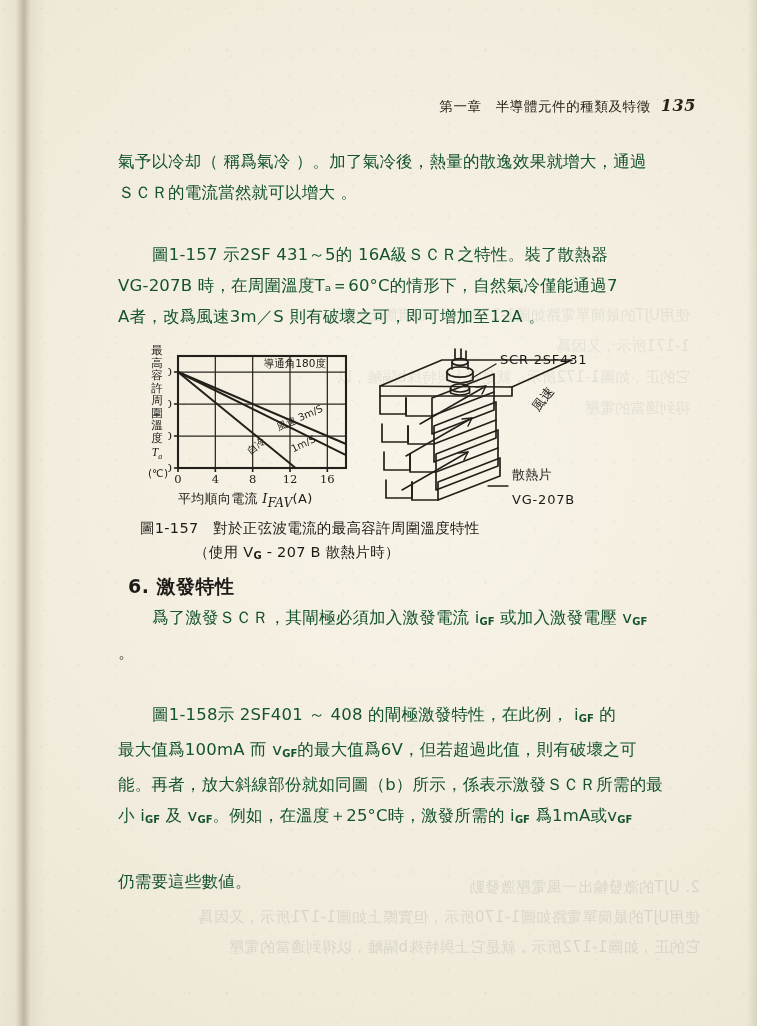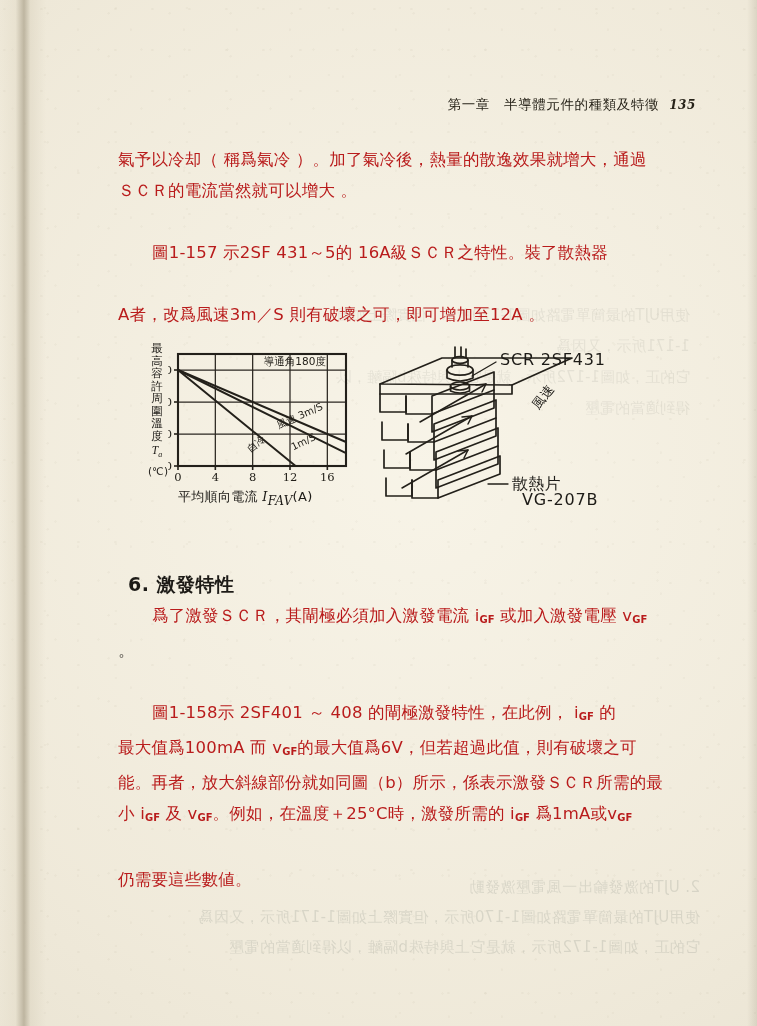--- a/index.html
+++ b/index.html
@@ -68,30 +68,30 @@
     font-size: 13.5px;
     letter-spacing: .6px;
     color: #272319;
     margin-bottom: 30px;
     white-space: pre;
   }
   .header-line .pageno {
     font-weight: bold;
     font-style: italic;
     font-family: "DejaVu Serif", "Liberation Serif", serif;
-    font-size: 12px;
+    font-size: 16px;
     margin-left: 10px;
   }
   p.body {
     margin: 0 0 0 0;
     font-size: 16.5px;
     line-height: 31px;
     letter-spacing: .2px;
     text-align: justify;
-    color: #b91c1c;
+    color: #14532d;
   }
   .para-gap { height: 31px; }
   .indent { display: inline-block; width: 34px; }
   sub.sm {
     font-size: 10px;
     font-weight: bold;
     vertical-align: -2px;
     letter-spacing: 0;
   }
   .sect-title {
@@ -153,21 +153,21 @@
   #xlabel .sym {
     font-family: "DejaVu Serif", "Liberation Serif", serif;
     font-style: italic;
   }
   #plot { position: absolute; left: 38px; top: 6px; }
 
   
   #heatsink { position: absolute; left: 258px; top: -4px; }
   .draw-lbl {
     position: absolute;
-    font-size: 16px;
+    font-size: 13px;
     letter-spacing: .3px;
     white-space: nowrap;
   }
   .draw-lbl.mono {
     font-family: "DejaVu Sans", "Liberation Sans", sans-serif;
     letter-spacing: .8px;
   }
   #lbl-wind {
     transform: rotate(-52deg);
     transform-origin: left top;
@@ -225,21 +225,21 @@
 
     <p class="body">
       <span>氣予以冷却（ 稱爲氣冷 ）。加了氣冷後，熱量的散逸效果就增大，通過</span><br>
       <span>ＳＣＲ的電流當然就可以增大 。</span>
     </p>
 
     <div class="para-gap"></div>
 
     <p class="body">
       <span class="indent"></span><span>圖1-157 示2SF 431～5的 16A級ＳＣＲ之特性。裝了散熱器</span><br>
-      <br>
+      <span>VG-207B 時，在周圍溫度Tₐ＝60°C的情形下，自然氣冷僅能通過7</span><br>
       <span>A者，改爲風速3m／S 則有破壞之可，即可增加至12A 。</span>
     </p>
 
     <div id="figure">
 
       <div id="chart-wrap">
 
         <div id="ylabel">
           <span class="ch">最</span>
           <span class="ch">高</span>
@@ -350,24 +350,28 @@
               <path d="M44 86 L110 48" stroke-width="1.5"></path>
               <path d="M110 48 L100 49 M110 48 L106 56" stroke-width="1.5"></path>
             </g>
 
             <path d="M96 40 L120 26" stroke-width="1.3"></path>
             <path d="M112 148 L132 148" stroke-width="1.3"></path>
           </g>
         </svg>
         <div class="draw-lbl mono" style="left:124px; top:14px;">SCR  2SF431</div>
         <div class="draw-lbl" id="lbl-wind" style="left:152px; top:66px;">風速</div>
-        <div class="draw-lbl" style="left:136px; top:138px;">散熱片</div>
-        <div class="draw-lbl mono" style="left:146px; top:154px;">VG-207B</div>
+        <div class="draw-lbl" style="left:136px; top:128px;">散熱片</div>
+        <div class="draw-lbl mono" style="left:136px; top:154px;">VG-207B</div>
       </div>
 
+      <div id="fig-caption">
+        <span>圖1-157　對於正弦波電流的最高容許周圍溫度特性</span>
+        <span class="cap2"><span>（使用 V</span><sub class="sm">G</sub><span> - 207 B 散熱片時）</span></span>
+      </div>
     </div>
 
     <div class="sect-title">6. 激發特性</div>
 
     <p class="body">
       <span class="indent"></span><span>爲了激發ＳＣＲ，其閘極必須加入激發電流 i</span><sub class="sm">GF</sub><span> 或加入激發電壓 v</span><sub class="sm">GF</sub>
     </p>
     <div class="lone-period">。</div>
 
     <div class="para-gap"></div>

